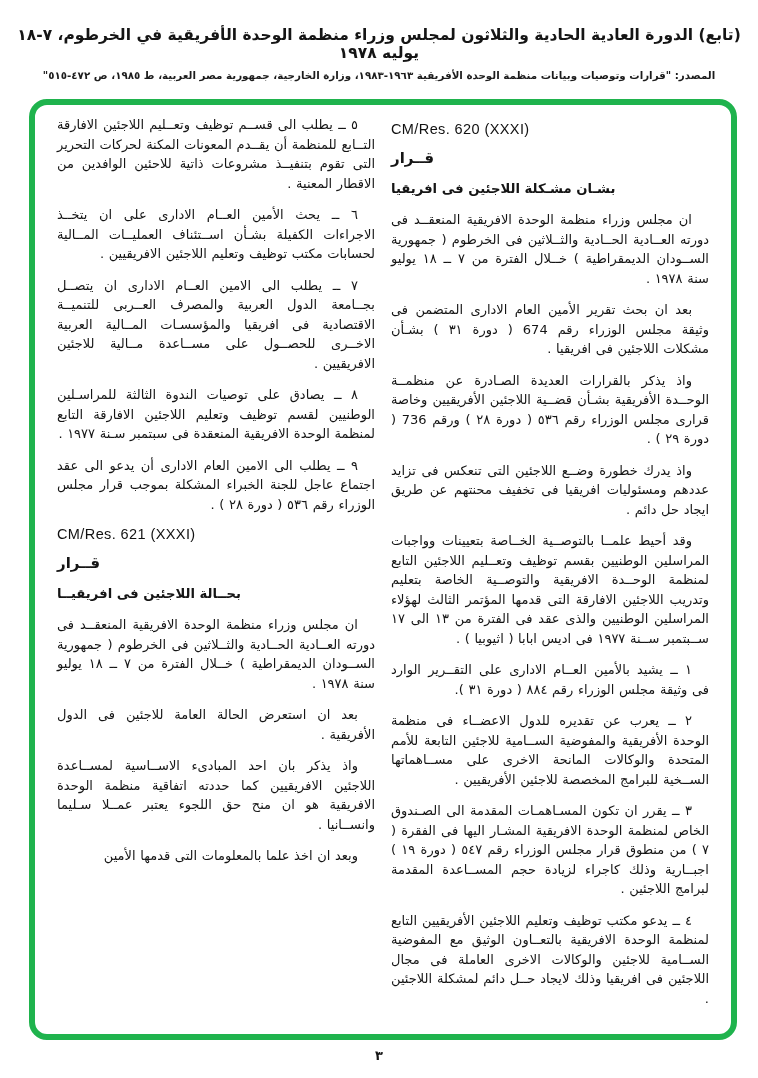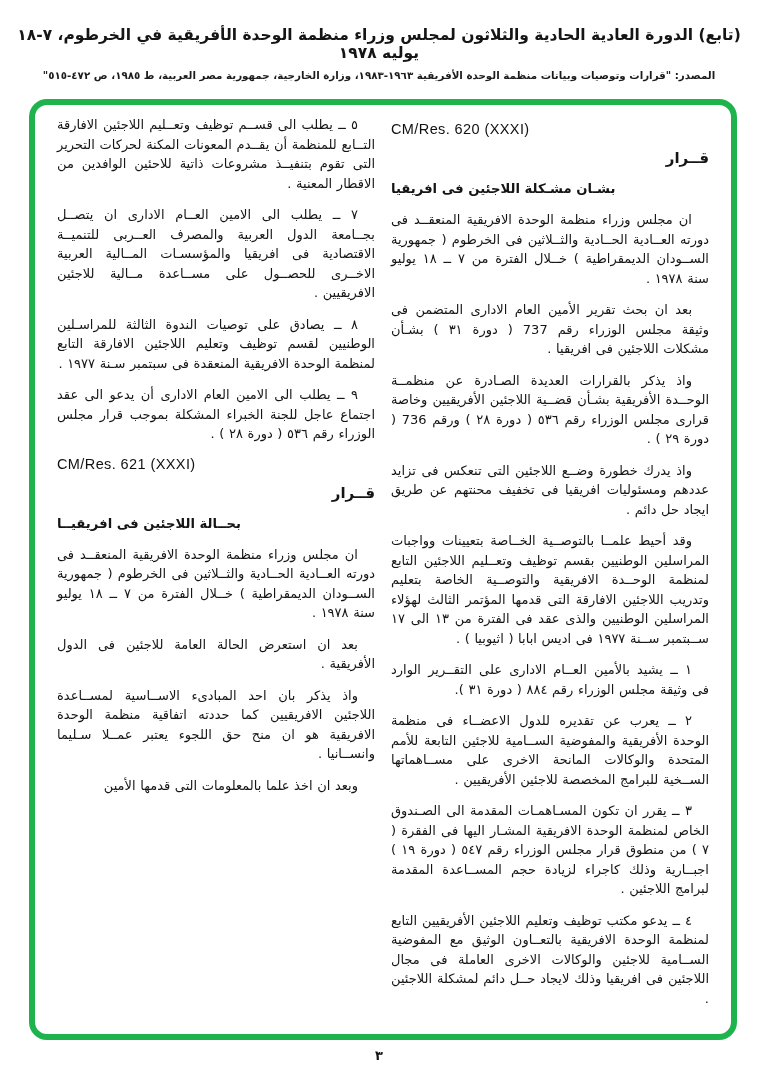--- a/index.html
+++ b/index.html
@@ -47,21 +47,21 @@
   .res-ref {
     direction: ltr;
     text-align: left;
     font-family: Liberation Sans, sans-serif;
     font-size: 14.5px;
     letter-spacing: 0.4px;
     margin: 6px 0 10px 0;
     color: #111;
   }
   .res-title {
-    text-align: right;
+    text-align: left;
     font-weight: bold;
     font-size: 15px;
     margin: 12px 0 14px 0;
     word-spacing: 2px;
   }
   .res-subject {
     text-align: left;
     font-weight: bold;
     font-size: 13.2px;
     margin: 0 0 14px 0;
@@ -97,32 +97,33 @@
   </div>
 
   <div class="frame">
     <div class="columns">
 
       <div class="col">
         <div class="res-ref">CM/Res. 620 (XXXI)</div>
         <div class="res-title">قــرار</div>
         <div class="res-subject">بشـان مشـكلة اللاجئين فى افريقيا</div>
         <p class="para">ان مجلس وزراء منظمة الوحدة الافريقية المنعقــد فى دورته العــادية الحــادية والثــلاثين فى الخرطوم ( جمهورية الســودان الديمقراطية ) خــلال الفترة من ٧ ــ ١٨ يوليو سنة ١٩٧٨ .</p>
-        <p class="para">بعد ان بحث تقرير الأمين العام الادارى المتضمن فى وثيقة مجلس الوزراء رقم 737 ( دورة ٣١ ) بشـأن مشكلات اللاجئين فى افريقيا .</p>
+        <p class="para">بعد ان بحث تقرير الأمين العام الادارى المتضمن فى وثيقة مجلس الوزراء رقم 674 ( دورة ٣١ ) بشـأن مشكلات اللاجئين فى افريقيا .</p>
         <p class="para">واذ يذكر بالقرارات العديدة الصـادرة عن منظمــة الوحــدة الأفريقية بشـأن قضــية اللاجئين الأفريقيين وخاصة قرارى مجلس الوزراء رقم ٥٣٦ ( دورة ٢٨ ) ورقم 736 ( دورة ٢٩ ) .</p>
         <p class="para">واذ يدرك خطورة وضــع اللاجئين التى تنعكس فى تزايد عددهم ومسئوليات افريقيا فى تخفيف محنتهم عن طريق ايجاد حل دائم .</p>
         <p class="para">وقد أحيط علمــا بالتوصــية الخــاصة بتعيينات وواجبات المراسلين الوطنيين بقسم توظيف وتعــليم اللاجئين التابع لمنظمة الوحــدة الافريقية والتوصــية الخاصة بتعليم وتدريب اللاجئين الافارقة التى قدمها المؤتمر الثالث لهؤلاء المراسلين الوطنيين والذى عقد فى الفترة من ١٣ الى ١٧ ســبتمبر ســنة ١٩٧٧ فى اديس ابابا ( اثيوبيا ) .</p>
         <p class="para">١ ــ يشيد بالأمين العــام الادارى على التقــرير الوارد فى وثيقة مجلس الوزراء رقم ٨٨٤ ( دورة ٣١ ).</p>
         <p class="para">٢ ــ يعرب عن تقديره للدول الاعضــاء فى منظمة الوحدة الأفريقية والمفوضية الســامية للاجئين التابعة للأمم المتحدة والوكالات المانحة الاخرى على مســاهماتها الســخية للبرامج المخصصة للاجئين الأفريقيين .</p>
         <p class="para">٣ ــ يقرر ان تكون المسـاهمـات المقدمة الى الصـندوق الخاص لمنظمة الوحدة الافريقية المشـار اليها فى الفقرة ( ٧ ) من منطوق قرار مجلس الوزراء رقم ٥٤٧ ( دورة ١٩ ) اجبــارية وذلك كاجراء لزيادة حجم المســاعدة المقدمة لبرامج اللاجئين .</p>
         <p class="para">٤ ــ يدعو مكتب توظيف وتعليم اللاجئين الأفريقيين التابع لمنظمة الوحدة الافريقية بالتعــاون الوثيق مع المفوضية الســامية للاجئين والوكالات الاخرى العاملة فى مجال اللاجئين فى افريقيا وذلك لايجاد حــل دائم لمشكلة اللاجئين .</p>
       </div>
 
       <div class="col">
         <p class="para">٥ ــ يطلب الى قســم توظيف وتعــليم اللاجئين الافارقة التــابع للمنظمة أن يقــدم المعونات المكنة لحركات التحرير التى تقوم بتنفيــذ مشروعات ذاتية للاحئين الوافدين من الاقطار المعنية .</p>
+        <p class="para">٦ ــ يحث الأمين العــام الادارى على ان يتخــذ الاجراءات الكفيلة بشـأن اســتئناف العمليــات المــالية لحسابات مكتب توظيف وتعليم اللاجئين الافريقيين .</p>
         <p class="para">٧ ــ يطلب الى الامين العــام الادارى ان يتصــل بجــامعة الدول العربية والمصرف العــربى للتنميــة الاقتصادية فى افريقيا والمؤسسـات المــالية العربية الاخــرى للحصــول على مســاعدة مــالية للاجئين الافريقيين .</p>
         <p class="para">٨ ــ يصادق على توصيات الندوة الثالثة للمراسـلين الوطنيين لقسم توظيف وتعليم اللاجئين الافارقة التابع لمنظمة الوحدة الافريقية المنعقدة فى سبتمبر سـنة ١٩٧٧ .</p>
         <p class="para">٩ ــ يطلب الى الامين العام الادارى أن يدعو الى عقد اجتماع عاجل للجنة الخبراء المشكلة بموجب قرار مجلس الوزراء رقم ٥٣٦ ( دورة ٢٨ ) .</p>
 
         <div class="res-ref">CM/Res. 621 (XXXI)</div>
         <div class="res-title">قــرار</div>
         <div class="res-subject">بحــالة اللاجئين فى افريقيــا</div>
 
         <p class="para">ان مجلس وزراء منظمة الوحدة الافريقية المنعقــد فى دورته العــادية الحــادية والثــلاثين فى الخرطوم ( جمهورية الســودان الديمقراطية ) خــلال الفترة من ٧ ــ ١٨ يوليو سنة ١٩٧٨ .</p>
         <p class="para">بعد ان استعرض الحالة العامة للاجئين فى الدول الأفريقية .</p>

